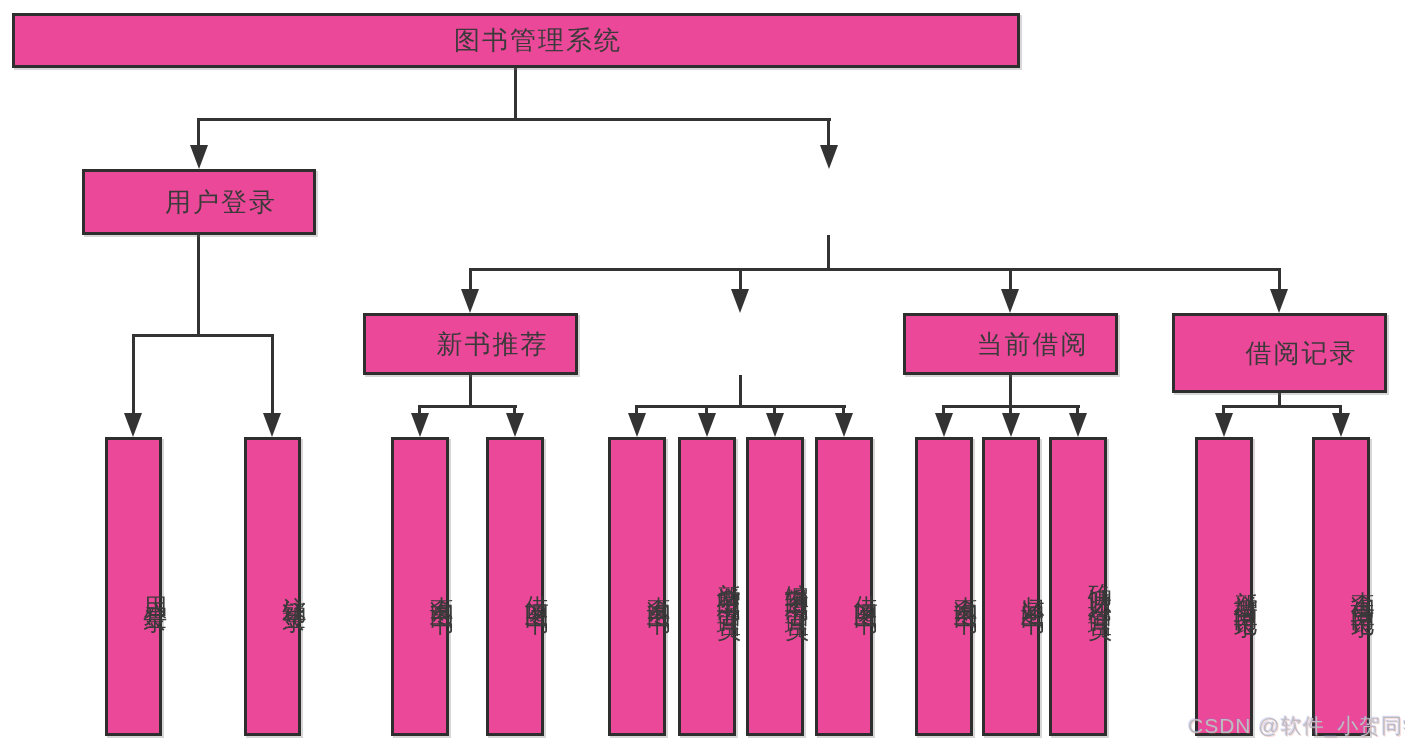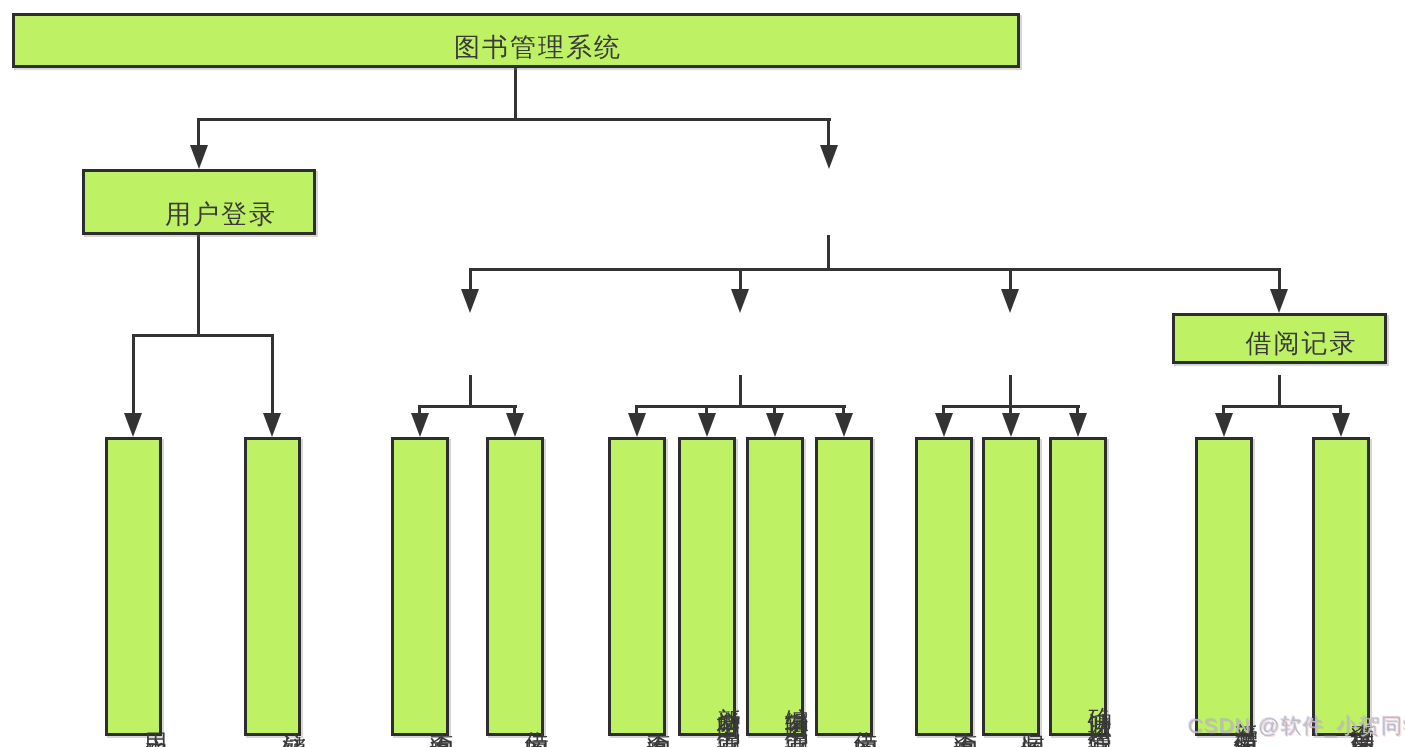--- a/index.html
+++ b/index.html
@@ -3,23 +3,23 @@
 <meta charset="utf-8">
 <style>
   html,body{margin:0;padding:0;background:#fff;}
   .page{
     position:relative;width:1405px;height:747px;overflow:hidden;
     background:var(--background,#ffffff);
     font-family:"Liberation Sans","DejaVu Sans",sans-serif;
     color:var(--text,#3a3a3a);
   }
   .box{
-    position:absolute;box-sizing:border-box;background:#bef264;
+    position:absolute;box-sizing:border-box;background:#ec4899;
     border:3px solid var(--border,#2e2e2e);
-    display:flex;align-items:flex-end;justify-content:center;
+    display:flex;align-items:center;justify-content:center;
     box-shadow:2px 2px 0 rgba(110,110,110,0.28);
     z-index:2;
     padding-left:44px;
   }
   .hlabel{font-size:26px;letter-spacing:2px;white-space:nowrap;}
   .vtext{
     writing-mode:vertical-rl;
     font-size:24px;letter-spacing:5px;line-height:1.15;white-space:nowrap;
   }
   .vline{position:absolute;width:3px;background:var(--line,#333333);z-index:1;}
@@ -101,21 +101,27 @@
   <div class="arrow" style="left:1332px;top:413px"></div>
 
   <div class="box" style="left:12px;top:13px;width:1008px;height:55px">
     <span class="hlabel">图书管理系统</span>
   </div>
 
   <div class="box" style="left:82px;top:169px;width:234px;height:66px">
     <span class="hlabel">用户登录</span>
   </div>
 
-  <div class="box" style="left:1172px;top:313px;width:215px;height:51px">
+  <div class="box" style="left:363px;top:313px;width:215px;height:62px">
+    <span class="hlabel">新书推荐</span>
+  </div>
+  <div class="box" style="left:903px;top:313px;width:215px;height:62px">
+    <span class="hlabel">当前借阅</span>
+  </div>
+  <div class="box" style="left:1172px;top:313px;width:215px;height:80px">
     <span class="hlabel">借阅记录</span>
   </div>
 
   <div class="box" style="left:105px;top:437px;width:57px;height:299px">
     <span class="vtext">用户登录</span>
   </div>
   <div class="box" style="left:244px;top:437px;width:57px;height:299px">
     <span class="vtext">注销登录</span>
   </div>
 

